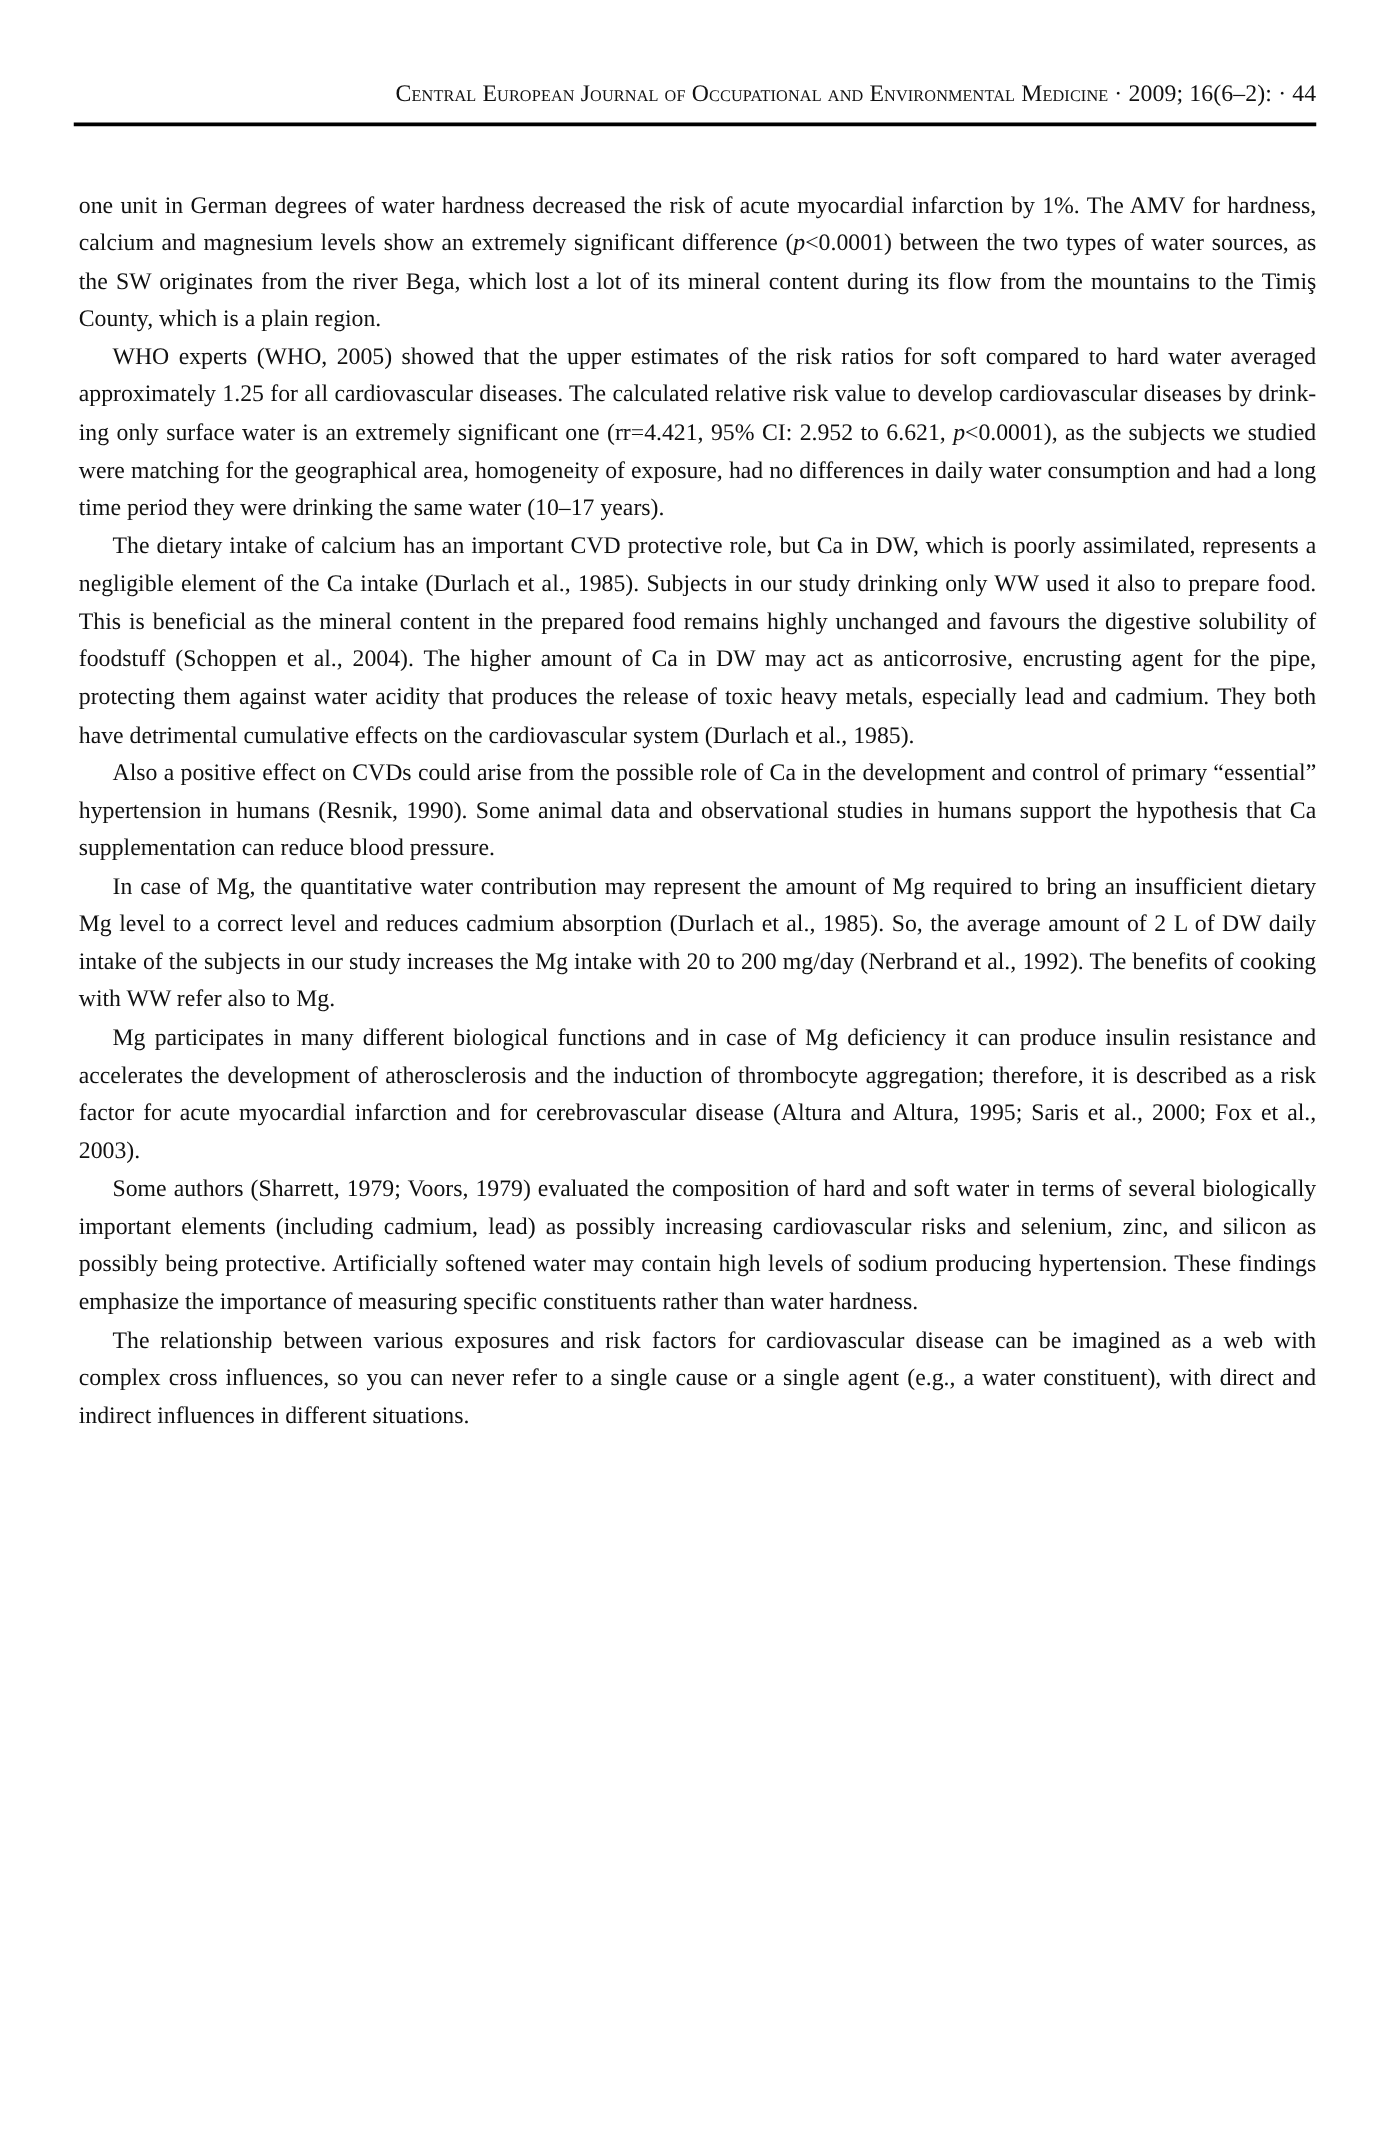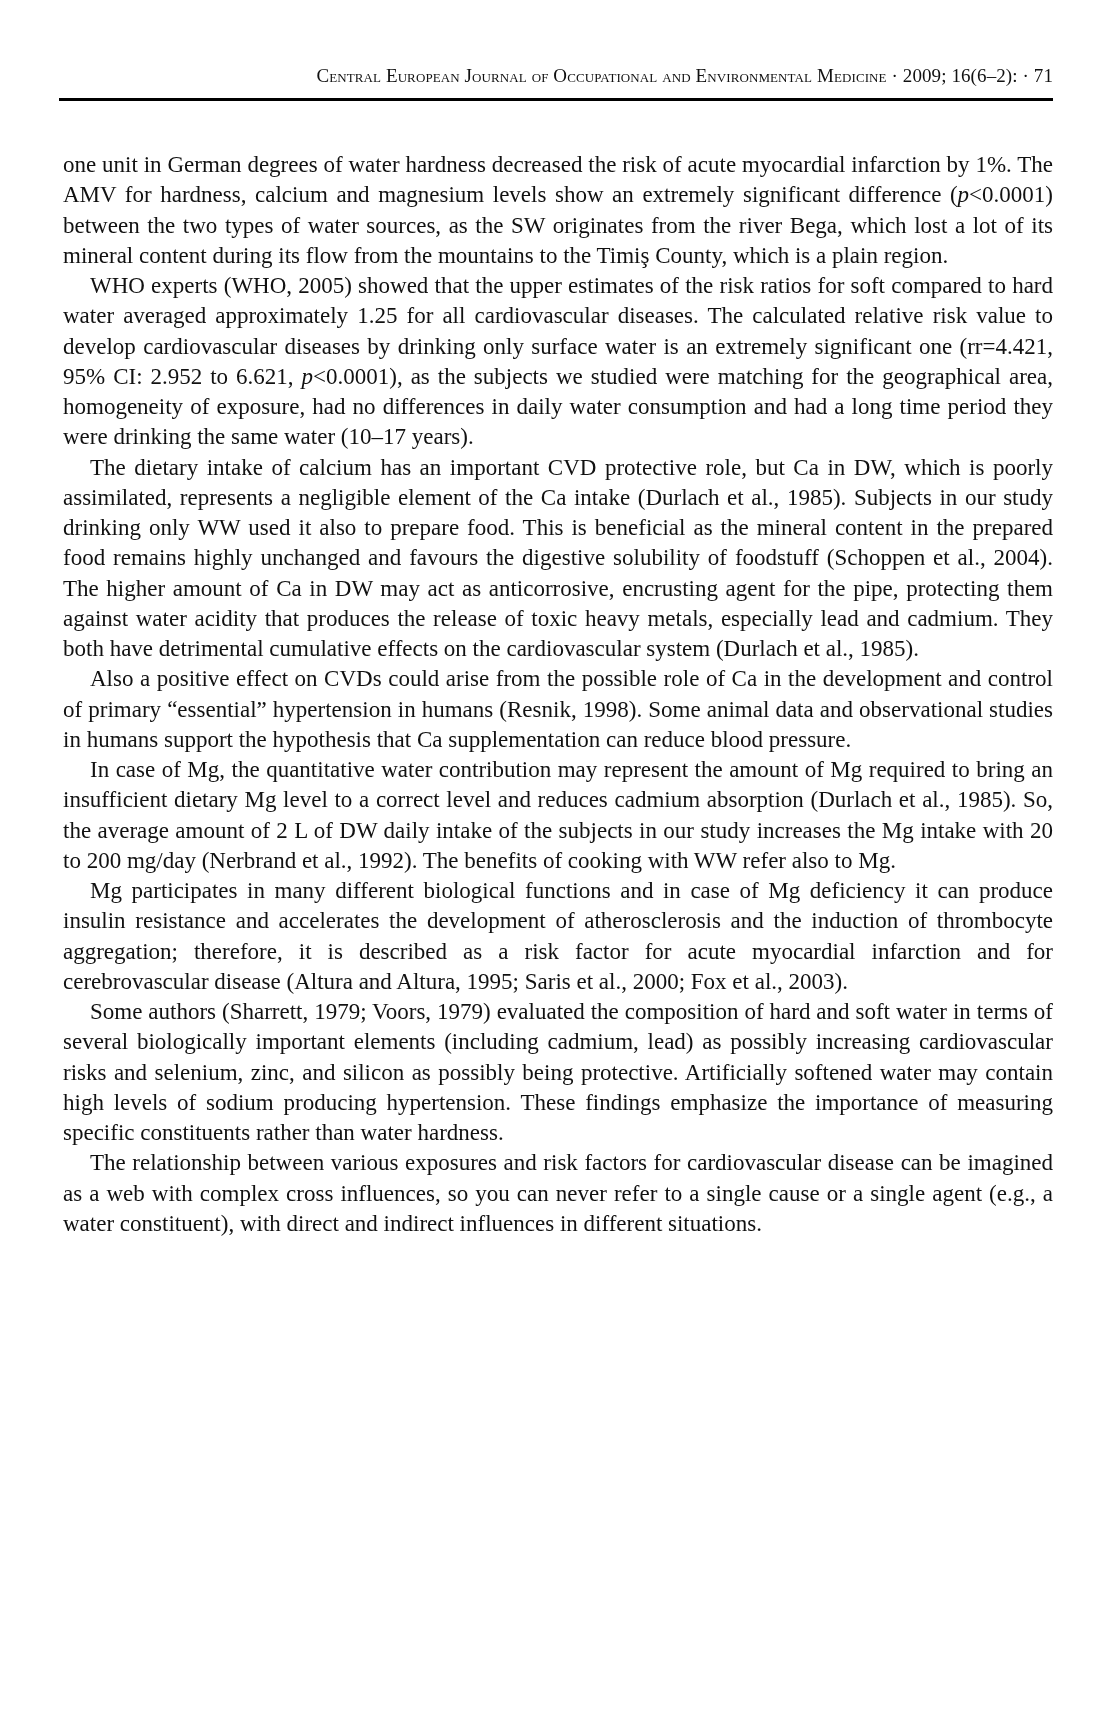--- a/index.html
+++ b/index.html
@@ -8,37 +8,37 @@
     position: absolute; left: 59px; top: 62px; width: 994px; height: 28px;
     text-align: right; font-family: "Liberation Serif", serif; font-size: 19px;
     line-height: 28px; letter-spacing: 0.1px; white-space: nowrap;
   }
   .header .journal { font-variant: small-caps; margin-top: 48px; }
   .rule {
     position: absolute; left: 59px; top: 98px; width: 994px; height: 3px; background: #000;
   }
   .body {
     position: absolute; left: 63px; top: 150px; width: 990px;
-    font-family: "Liberation Serif", serif; font-size: 23px; line-height: 30.25px;
+    font-family: "Liberation Serif", serif; font-size: 19px; line-height: 30.25px;
     text-align: justify; hyphens: manual;
   }
   .body p { margin: 0; text-indent: 27px; }
   .body p.cont { text-indent: 0; }
   i { font-style: italic; }
 </style>
 </head>
 <body>
 
 <div class="header">
-  <span class="journal">Central European Journal of Occupational and Environmental Medicine</span><span> · </span><span>2009; 16(6–2):</span><span> · </span><span>71</span>
+  <span class="journal">Central European Journal of Occupational and Environmental Medicine</span><span> · </span><span>2009; 16(6–2):</span><span> · </span><span>44</span>
 </div>
 <div class="rule"></div>
 
 <div class="body">
   <p class="cont"><span>one unit in German degrees of water hardness decreased the risk of acute myocar­dial infarction by 1%. The AMV for hardness, calcium and magnesium levels show an extremely significant difference (</span><i>p</i><span>&lt;0.0001) between the two types of water sources, as the SW originates from the river Bega, which lost a lot of its mineral con­tent during its flow from the mountains to the Timiş County, which is a plain region.</span></p>
   <p><span>WHO experts (WHO, 2005) showed that the upper estimates of the risk ratios for soft compared to hard water averaged approximately 1.25 for all cardiovascular dis­eases. The calculated relative risk value to develop cardiovascular diseases by drink­ing only surface water is an extremely significant one (rr=4.421, 95% CI: 2.952 to 6.621, </span><i>p</i><span>&lt;0.0001), as the subjects we studied were matching for the geographical area, homogeneity of exposure, had no differences in daily water consumption and had a long time period they were drinking the same water (10–17 years).</span></p>
   <p>The dietary intake of calcium has an important CVD protective role, but Ca in DW, which is poorly assimilated, represents a negligible element of the Ca intake (Durlach et al., 1985). Subjects in our study drinking only WW used it also to pre­pare food. This is beneficial as the mineral content in the prepared food remains highly unchanged and favours the digestive solubility of foodstuff (Schoppen et al., 2004). The higher amount of Ca in DW may act as anticorrosive, encrusting agent for the pipe, protecting them against water acidity that produces the release of toxic heavy metals, especially lead and cadmium. They both have detrimental cumulative effects on the cardiovascular system (Durlach et al., 1985).</p>
-  <p>Also a positive effect on CVDs could arise from the possible role of Ca in the development and control of primary “essential” hypertension in humans (Resnik, 1998). Some animal data and observational studies in humans support the hypothe­sis that Ca supplementation can reduce blood pressure.</p>
+  <p>Also a positive effect on CVDs could arise from the possible role of Ca in the development and control of primary “essential” hypertension in humans (Resnik, 1990). Some animal data and observational studies in humans support the hypothe­sis that Ca supplementation can reduce blood pressure.</p>
   <p>In case of Mg, the quantitative water contribution may represent the amount of Mg required to bring an insufficient dietary Mg level to a correct level and reduces cadmium absorption (Durlach et al., 1985). So, the average amount of 2 L of DW daily intake of the subjects in our study increases the Mg intake with 20 to 200 mg/day (Nerbrand et al., 1992). The benefits of cooking with WW refer also to Mg.</p>
   <p>Mg participates in many different biological functions and in case of Mg defi­ciency it can produce insulin resistance and accelerates the development of athero­sclerosis and the induction of thrombocyte aggregation; therefore, it is described as a risk factor for acute myocardial infarction and for cerebrovascular disease (Altura and Altura, 1995; Saris et al., 2000; Fox et al., 2003).</p>
   <p>Some authors (Sharrett, 1979; Voors, 1979) evaluated the composition of hard and soft water in terms of several biologically important elements (including cad­mium, lead) as possibly increasing cardiovascular risks and selenium, zinc, and sili­con as possibly being protective. Artificially softened water may contain high levels of sodium producing hypertension. These findings emphasize the importance of measuring specific constituents rather than water hardness.</p>
   <p>The relationship between various exposures and risk factors for cardiovascular disease can be imagined as a web with complex cross influences, so you can never refer to a single cause or a single agent (e.g., a water constituent), with direct and indirect influences in different situations.</p>
 </div>
 
 </body></html>

